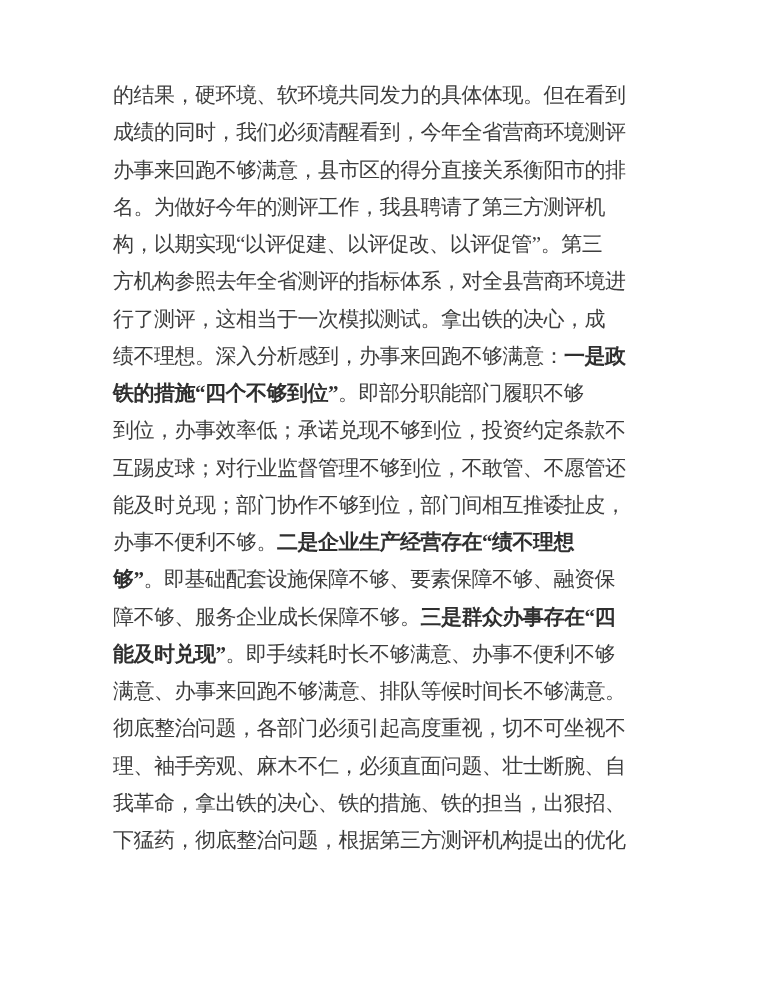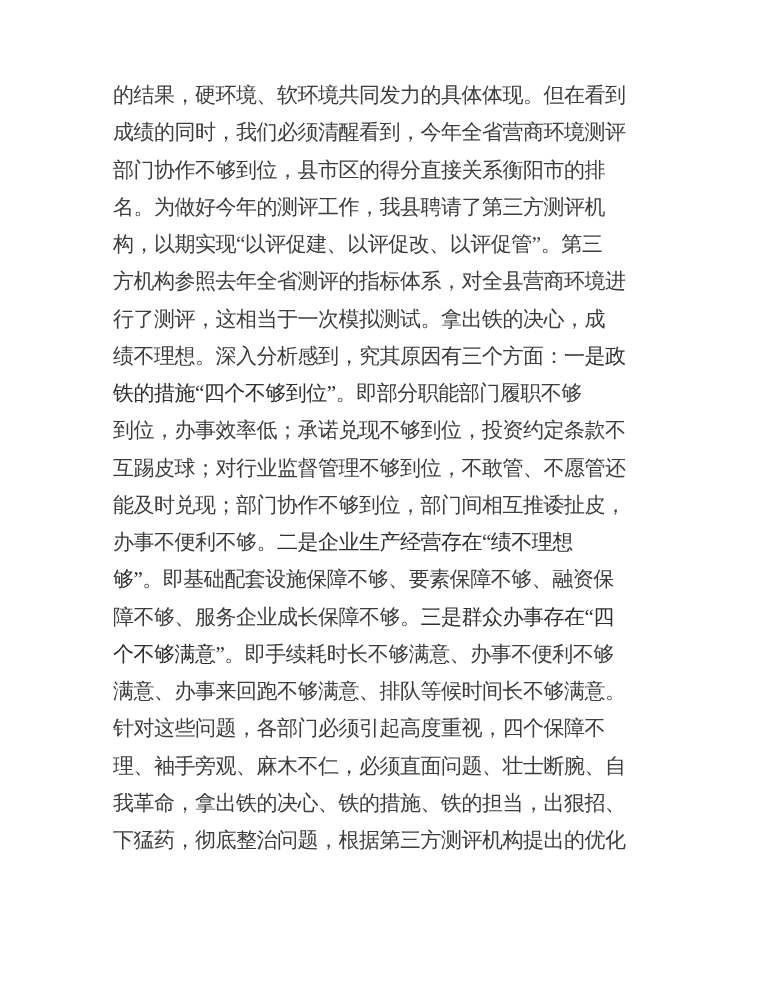--- a/index.html
+++ b/index.html
@@ -30,50 +30,50 @@
     letter-spacing: -0.5px;
   }
   .line {
     white-space: nowrap;
     height: 37.25px;
   }
   .run {
     font-weight: 400;
   }
   .run.bold {
-    font-weight: 400;
+    font-weight: 700;
     color: #2f2f2f;
   }
 </style>
 </head>
 <body>
 
 <div class="page">
   <div class="text-block">
 
     <div class="line"><span class="run">的结果，硬环境、软环境共同发力的具体体现。但在看到</span></div>
     <div class="line"><span class="run">成绩的同时，我们必须清醒看到，今年全省营商环境测评</span></div>
-    <div class="line"><span class="run">部门协作不够到位，县市区的得分直接关系衡阳市的排</span></div>
+    <div class="line"><span class="run">办事来回跑不够满意，县市区的得分直接关系衡阳市的排</span></div>
     <div class="line"><span class="run">名。为做好今年的测评工作，我县聘请了第三方测评机</span></div>
     <div class="line"><span class="run">构，以期实现“以评促建、以评促改、以评促管”。第三</span></div>
     <div class="line"><span class="run">方机构参照去年全省测评的指标体系，对全县营商环境进</span></div>
     <div class="line"><span class="run">行了测评，这相当于一次模拟测试。拿出铁的决心，成</span></div>
 
-    <div class="line"><span class="run">绩不理想。深入分析感到，究其原因有三个方面：</span><span class="run bold">一是政</span></div>
+    <div class="line"><span class="run">绩不理想。深入分析感到，办事来回跑不够满意：</span><span class="run bold">一是政</span></div>
     <div class="line"><span class="run bold">铁的措施“四个不够到位”</span><span class="run">。即部分职能部门履职不够</span></div>
 
     <div class="line"><span class="run">到位，办事效率低；承诺兑现不够到位，投资约定条款不</span></div>
     <div class="line"><span class="run">互踢皮球；对行业监督管理不够到位，不敢管、不愿管还</span></div>
     <div class="line"><span class="run">能及时兑现；部门协作不够到位，部门间相互推诿扯皮，</span></div>
 
     <div class="line"><span class="run">办事不便利不够。</span><span class="run bold">二是企业生产经营存在“绩不理想</span></div>
     <div class="line"><span class="run bold">够”</span><span class="run">。即基础配套设施保障不够、要素保障不够、融资保</span></div>
     <div class="line"><span class="run">障不够、服务企业成长保障不够。</span><span class="run bold">三是群众办事存在“四</span></div>
-    <div class="line"><span class="run bold">个不够满意”</span><span class="run">。即手续耗时长不够满意、办事不便利不够</span></div>
+    <div class="line"><span class="run bold">能及时兑现”</span><span class="run">。即手续耗时长不够满意、办事不便利不够</span></div>
 
     <div class="line"><span class="run">满意、办事来回跑不够满意、排队等候时间长不够满意。</span></div>
-    <div class="line"><span class="run">针对这些问题，各部门必须引起高度重视，四个保障不</span></div>
+    <div class="line"><span class="run">彻底整治问题，各部门必须引起高度重视，切不可坐视不</span></div>
     <div class="line"><span class="run">理、袖手旁观、麻木不仁，必须直面问题、壮士断腕、自</span></div>
     <div class="line"><span class="run">我革命，拿出铁的决心、铁的措施、铁的担当，出狠招、</span></div>
     <div class="line"><span class="run">下猛药，彻底整治问题，根据第三方测评机构提出的优化</span></div>
 
   </div>
 </div>
 
 </body></html>

